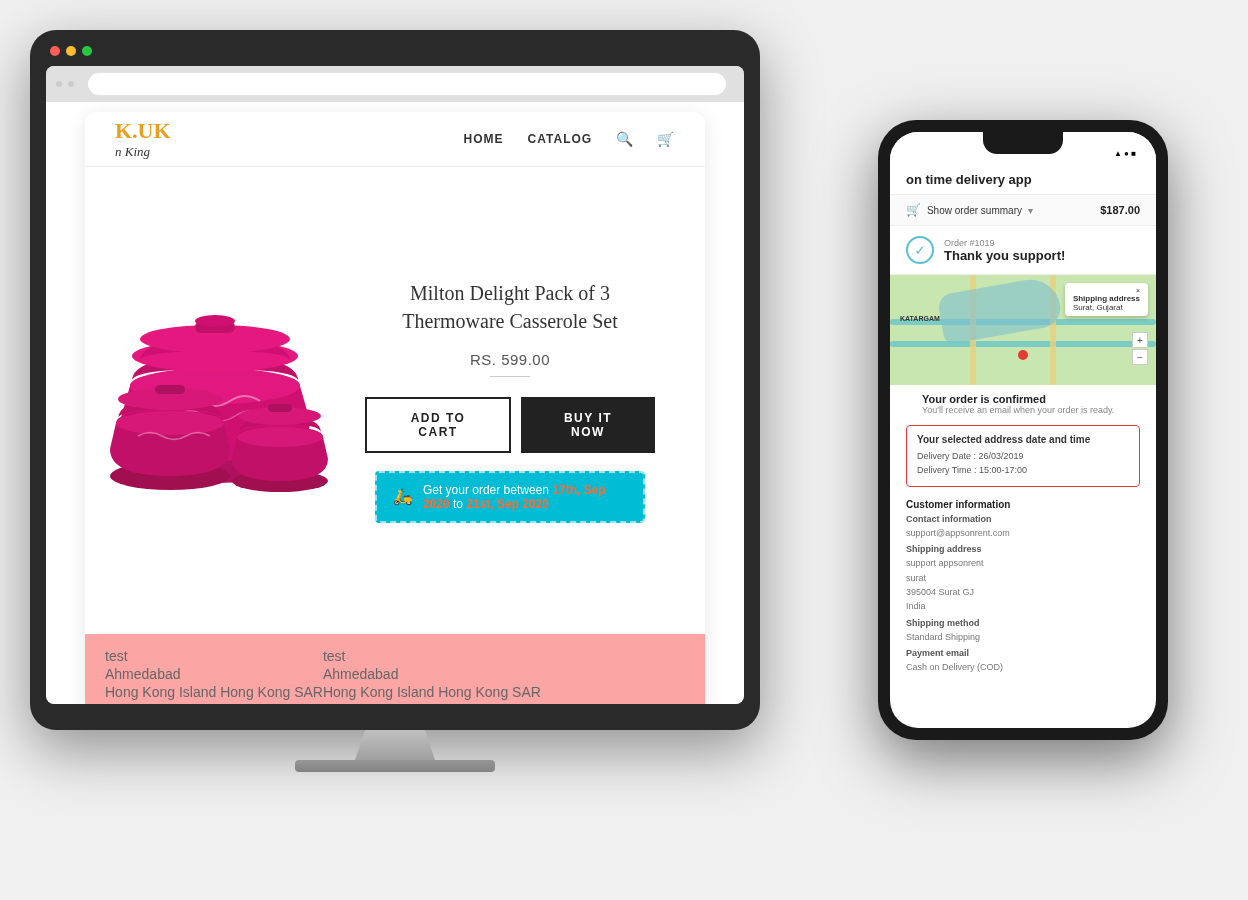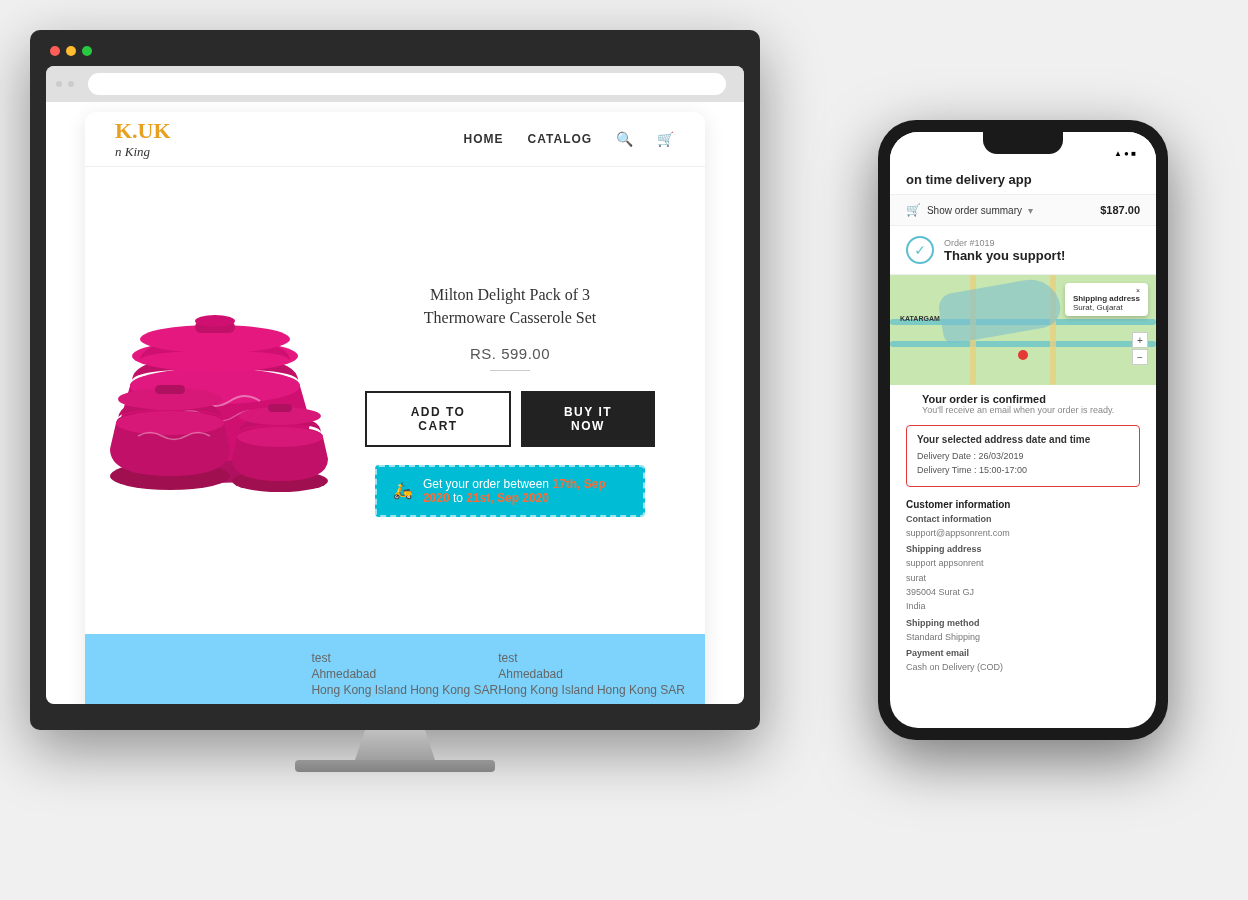--- a/index.html
+++ b/index.html
@@ -18,21 +18,21 @@
       left: 30px;
       top: 30px;
       width: 730px;
       height: 820px;
     }
 
     .monitor-body {
       width: 730px;
       height: 700px;
       background: #2a2a2a;
-      border-radius: 10px;
+      border-radius: 26px;
       padding: 16px;
       box-shadow: 0 20px 60px rgba(0,0,0,0.4);
       position: relative;
     }
 
     .monitor-dots {
       display: flex;
       gap: 6px;
       margin-bottom: 10px;
       padding-left: 4px;
@@ -165,21 +165,21 @@
       width: 250px;
       height: 200px;
     }
 
     .product-details {
       flex: 1;
       padding-right: 20px;
     }
 
     .product-title {
-      font-size: 16px;
+      font-size: 20px;
       font-weight: 400;
       color: #333;
       text-align: center;
       line-height: 1.4;
       margin-bottom: 16px;
       font-family: Georgia, serif;
     }
 
     .product-price {
       font-size: 15px;
@@ -245,26 +245,26 @@
       color: #ff6b35;
       font-weight: 600;
     }
 
     .site-bottom-strip {
       position: absolute;
       bottom: 0;
       left: 0;
       width: 100%;
       height: 80px;
-      background: #7dd3fc;
-      display: flex;
-      align-items: center;
-      justify-content: flex-end;
+      background: #fca5a5;
+      display: flex;
+      align-items: center;
+      justify-content: flex-start;
       padding: 0 20px;
-      font-size: 12px;
+      font-size: 14px;
       color: #666;
     }
 
     .bottom-col {
       display: flex;
       flex-direction: column;
       gap: 2px;
     }
 
     

